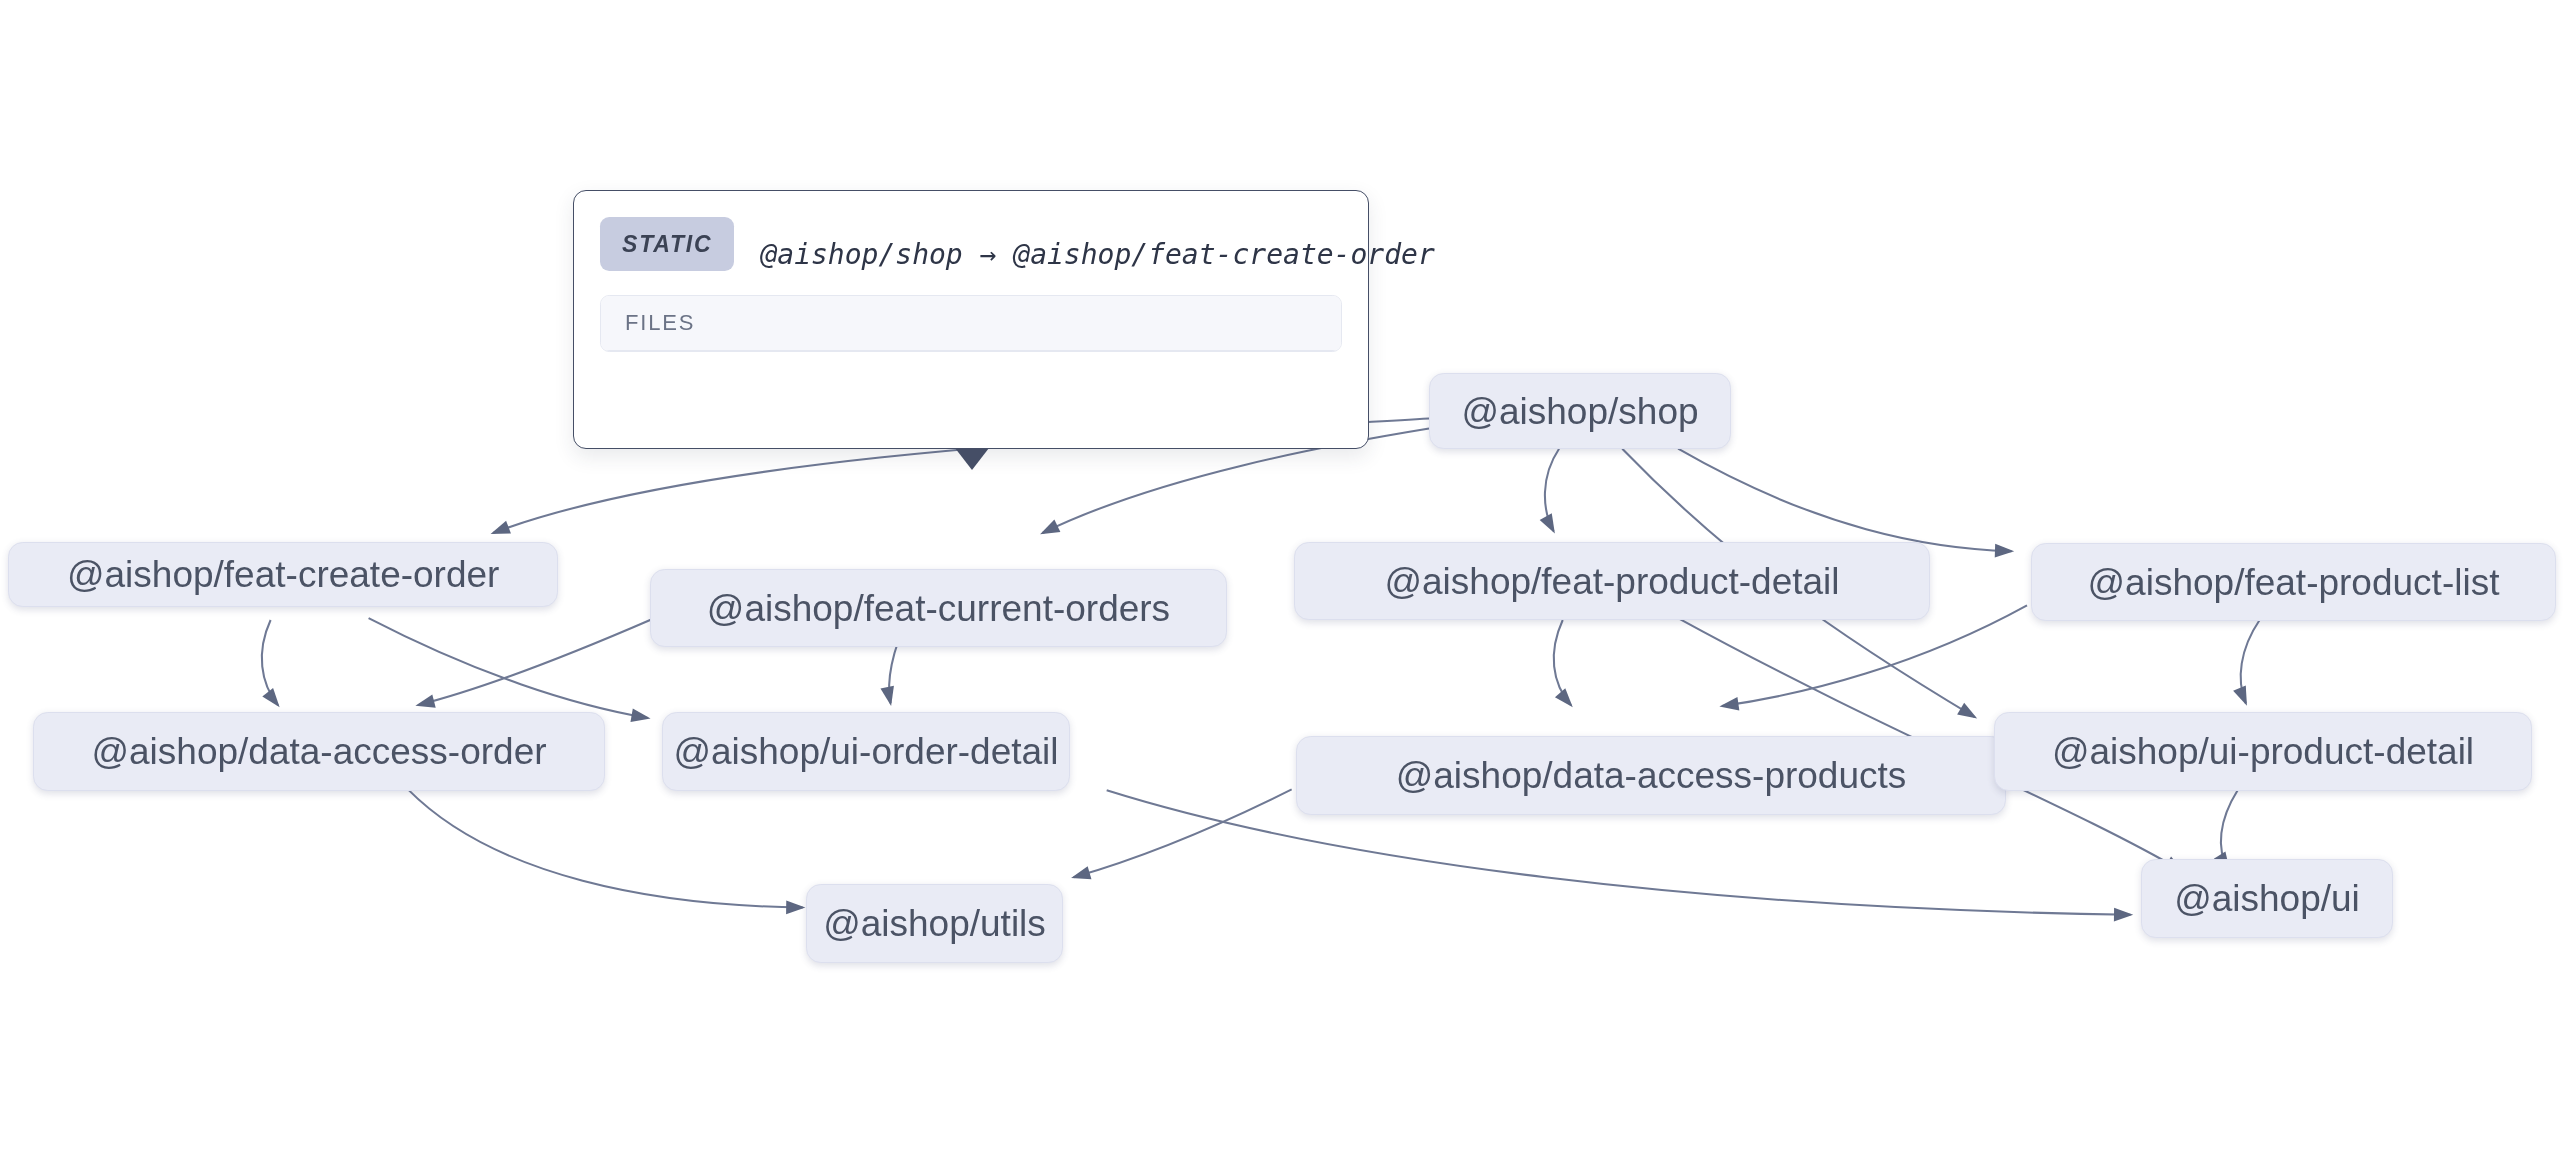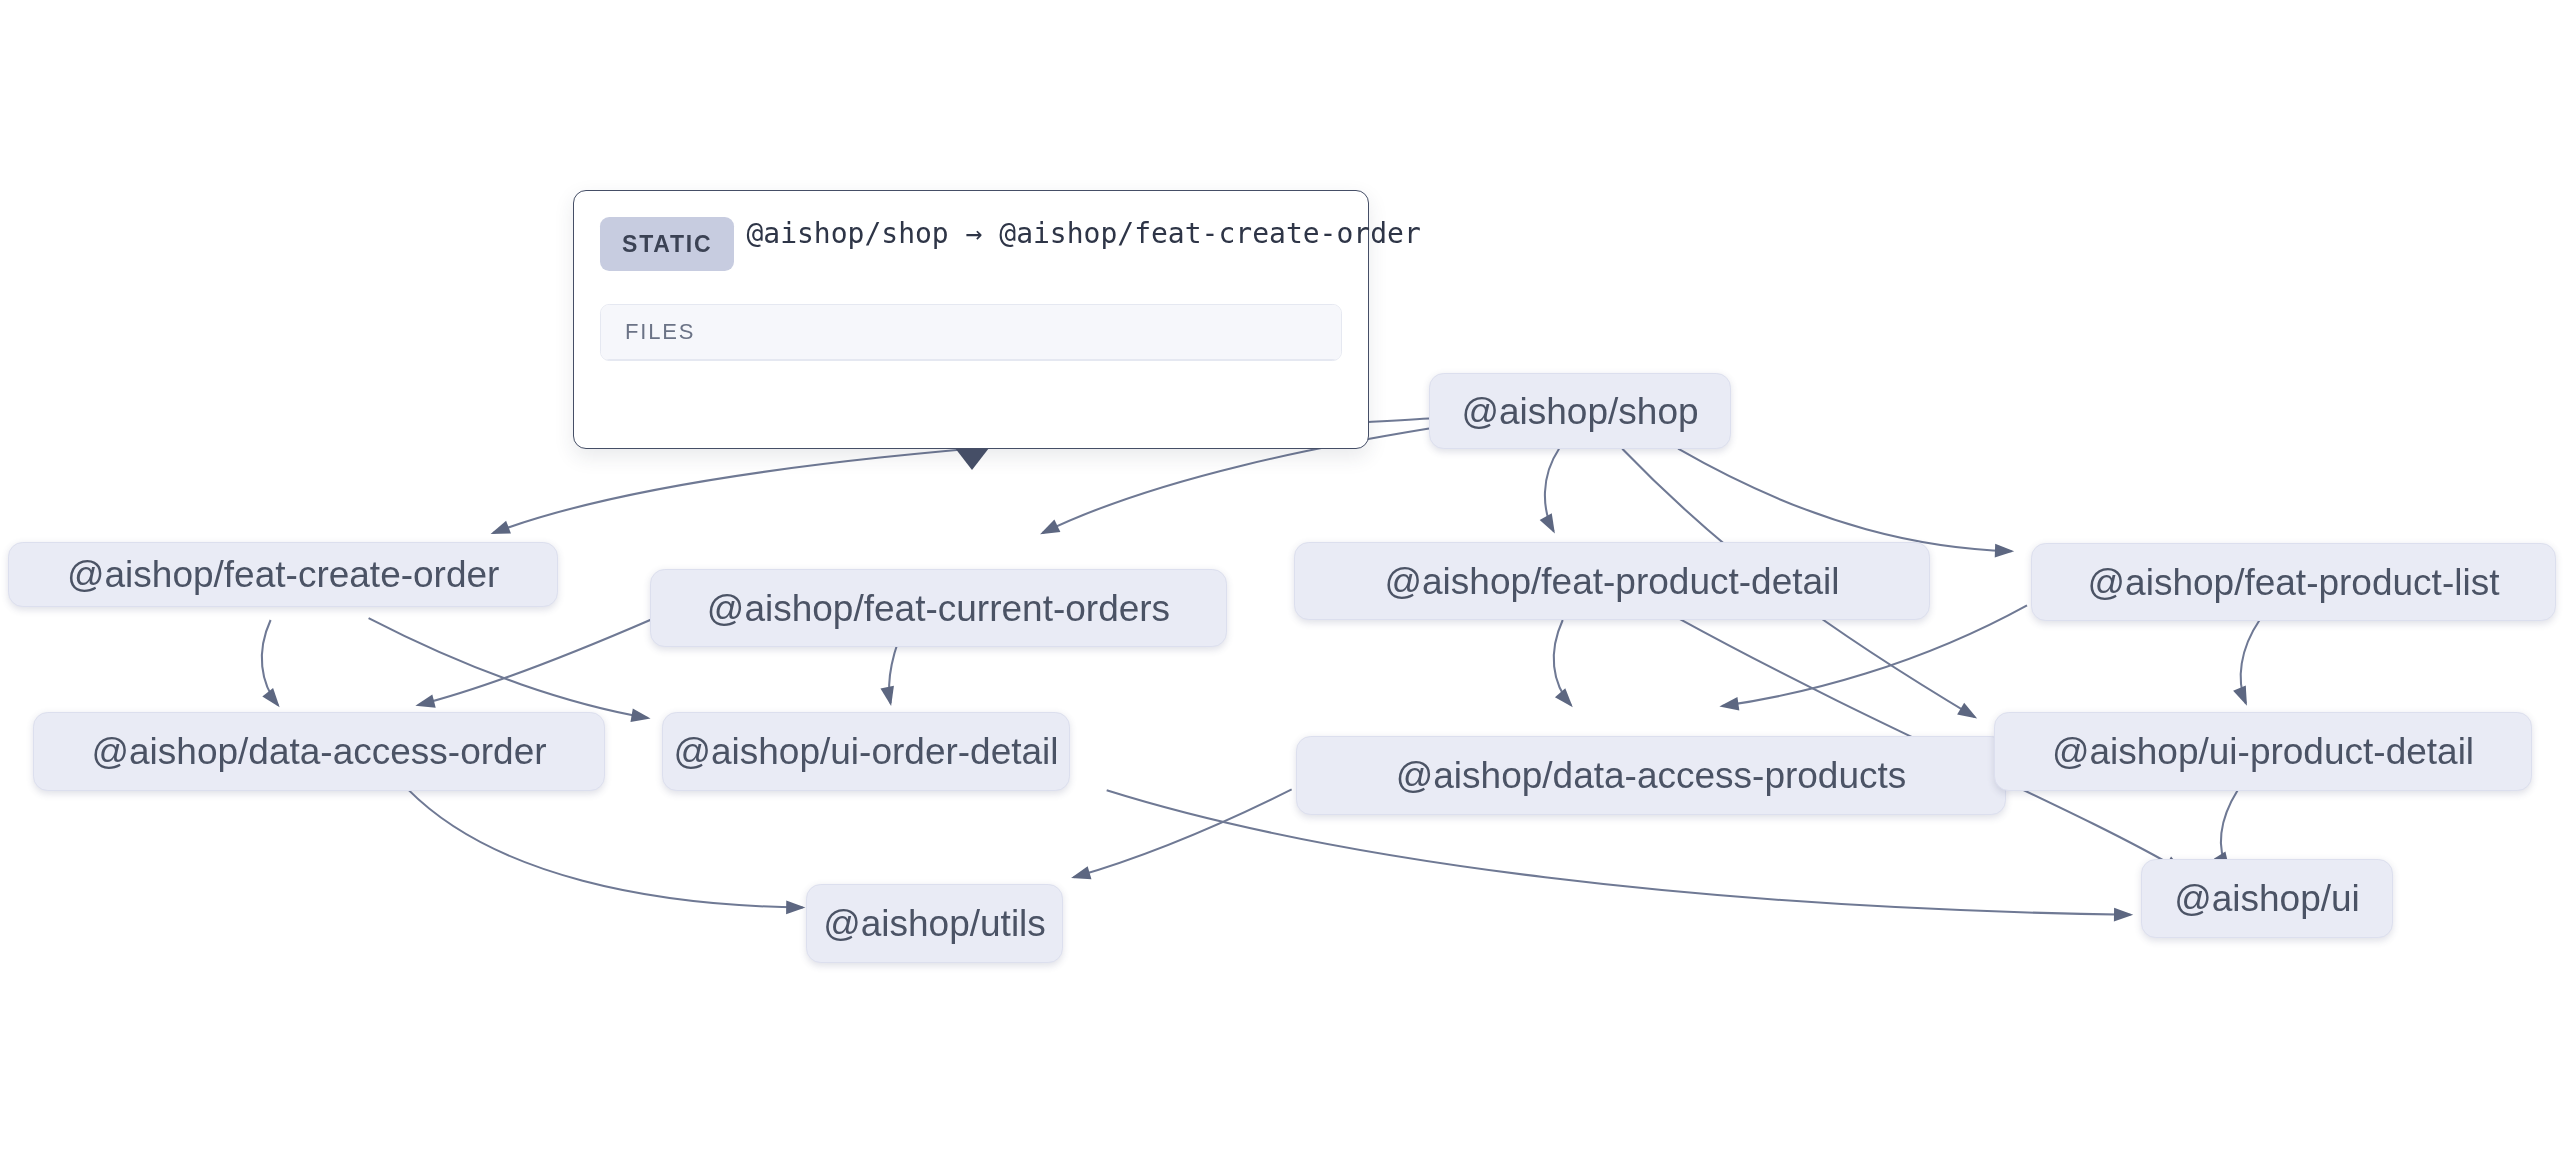--- a/index.html
+++ b/index.html
@@ -65,40 +65,40 @@
   }
   .tooltip-pointer{
     position:absolute;
     left:381px;bottom:-22px;
     width:0;height:0;
     border-left:17.4px solid transparent;
     border-right:17.4px solid transparent;
     border-top:22px solid var(--tooltip-border);
   }
   .tooltip-row1{
-    display:flex;align-items:flex-start;gap:12px;
+    display:flex;align-items:flex-end;gap:26px;font-style:italic;
   }
   .badge{
     background:var(--badge-bg);
     color:var(--badge-text);
     font-weight:bold;
     font-size:23px;
     letter-spacing:1.8px;
     padding:15.6px 22px;
     border-radius:9.2px;
     line-height:1;
   }
   .relation{
     font-family:"DejaVu Sans Mono", monospace;
     font-size:28px;
     color:var(--relation-text);
     white-space:nowrap;
   }
   .files-panel{
-    margin-top:33px;
+    margin-top:24px;
     border:0.9px solid var(--files-border);
     border-radius:9.2px;
     overflow:hidden;
     background:#ffffff;
   }
   .files-header{
     background:var(--files-header-bg);
     border-bottom:0.9px solid var(--files-border);
     padding:13.7px 24px;
     font-size:22px;

